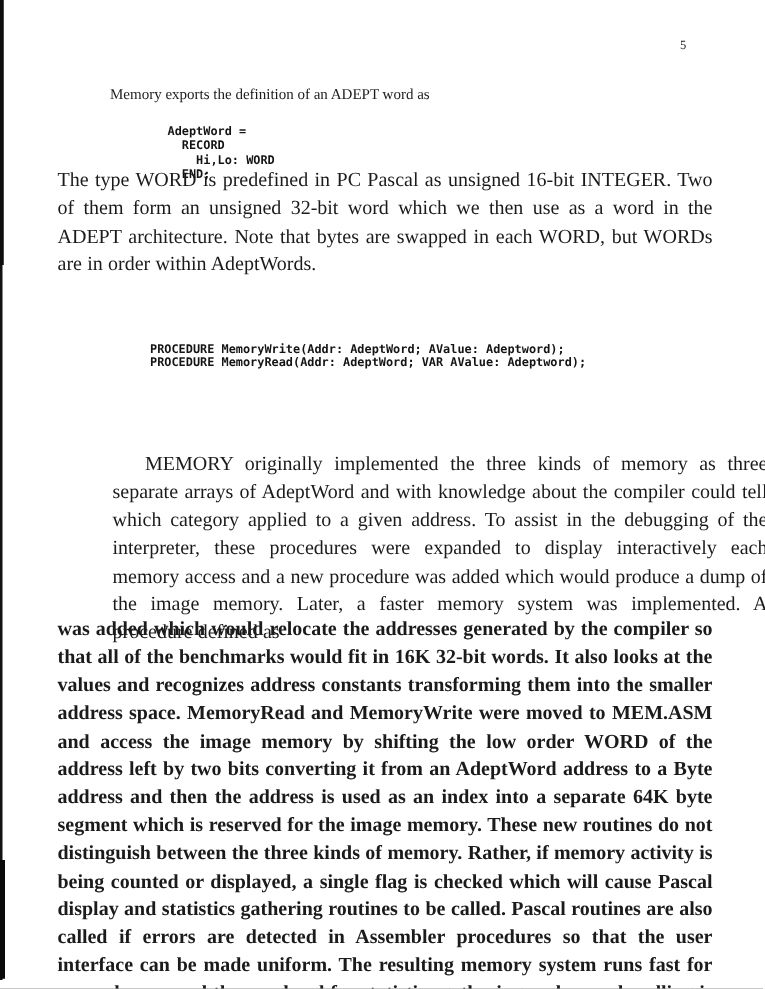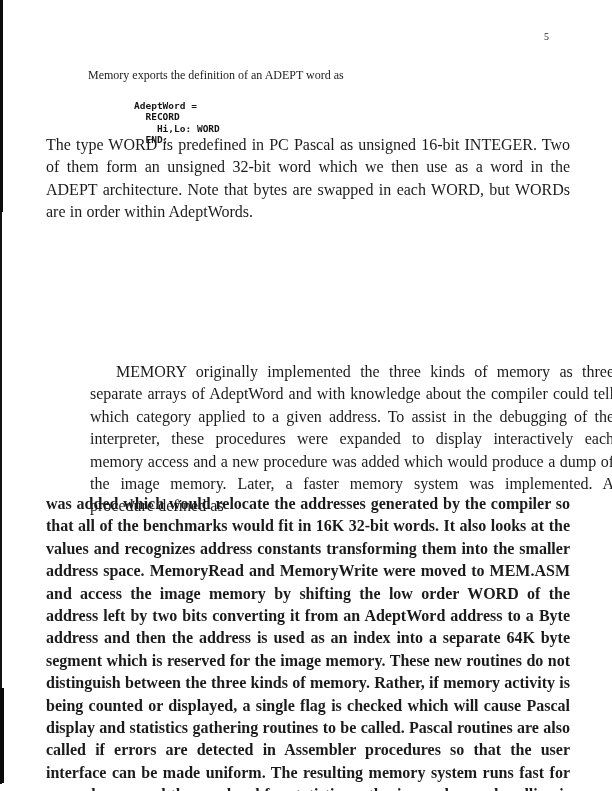--- a/index.html
+++ b/index.html
@@ -88,20 +88,22 @@
   <p class="intro-line pos-intro">Memory exports the definition of an ADEPT word as</p>
 
   <pre class="code pos-code1">AdeptWord =
   RECORD
     Hi,Lo: WORD
   END;</pre>
 
   <p class="body-par pos-p2">The type WORD is predefined in PC Pascal as unsigned 16-bit INTEGER.  Two of them form an unsigned 32-bit word which we then use as a word in the ADEPT architecture.  Note that bytes are swapped in each WORD, but WORDs are in order within AdeptWords.</p>
 
 
+  <pre class="code pos-code2">PROCEDURE MemoryWrite(Addr: AdeptWord; AValue: Adeptword);
+PROCEDURE MemoryRead(Addr: AdeptWord; VAR AValue: Adeptword);</pre>
 
 
   <p class="body-par indent pos-p5">MEMORY originally implemented the three kinds of memory as three separate arrays of AdeptWord and with knowledge about the compiler could tell which category applied to a given address.  To assist in the debugging of the interpreter, these procedures were expanded to display interactively each memory access and a new procedure was added which would produce a dump of the image memory.  Later, a faster memory system was implemented.  A procedure defined as</p>
 
 
   <p class="body-par pos-p6">was added which would relocate the addresses generated by the compiler so that all of the benchmarks would fit in 16K 32-bit words.  It also looks at the values and recognizes address constants transforming them into the smaller address space.  MemoryRead and MemoryWrite were moved to MEM.ASM and access the image memory by shifting the low order WORD of the address left by two bits converting it from an AdeptWord address to a Byte address and then the address is used as an index into a separate 64K byte segment which is reserved for the image memory.  These new routines do not distinguish between the three kinds of memory.  Rather, if memory activity is being counted or displayed, a single flag is checked which will cause Pascal display and statistics gathering routines to be called.  Pascal routines are also called if errors are detected in Assembler procedures so that the user interface can be made uniform.  The resulting memory system runs fast for normal cases and the overhead for statistics gathering and error handling is only paid if it is used.</p>
 
 </div>
 
 </body></html>

